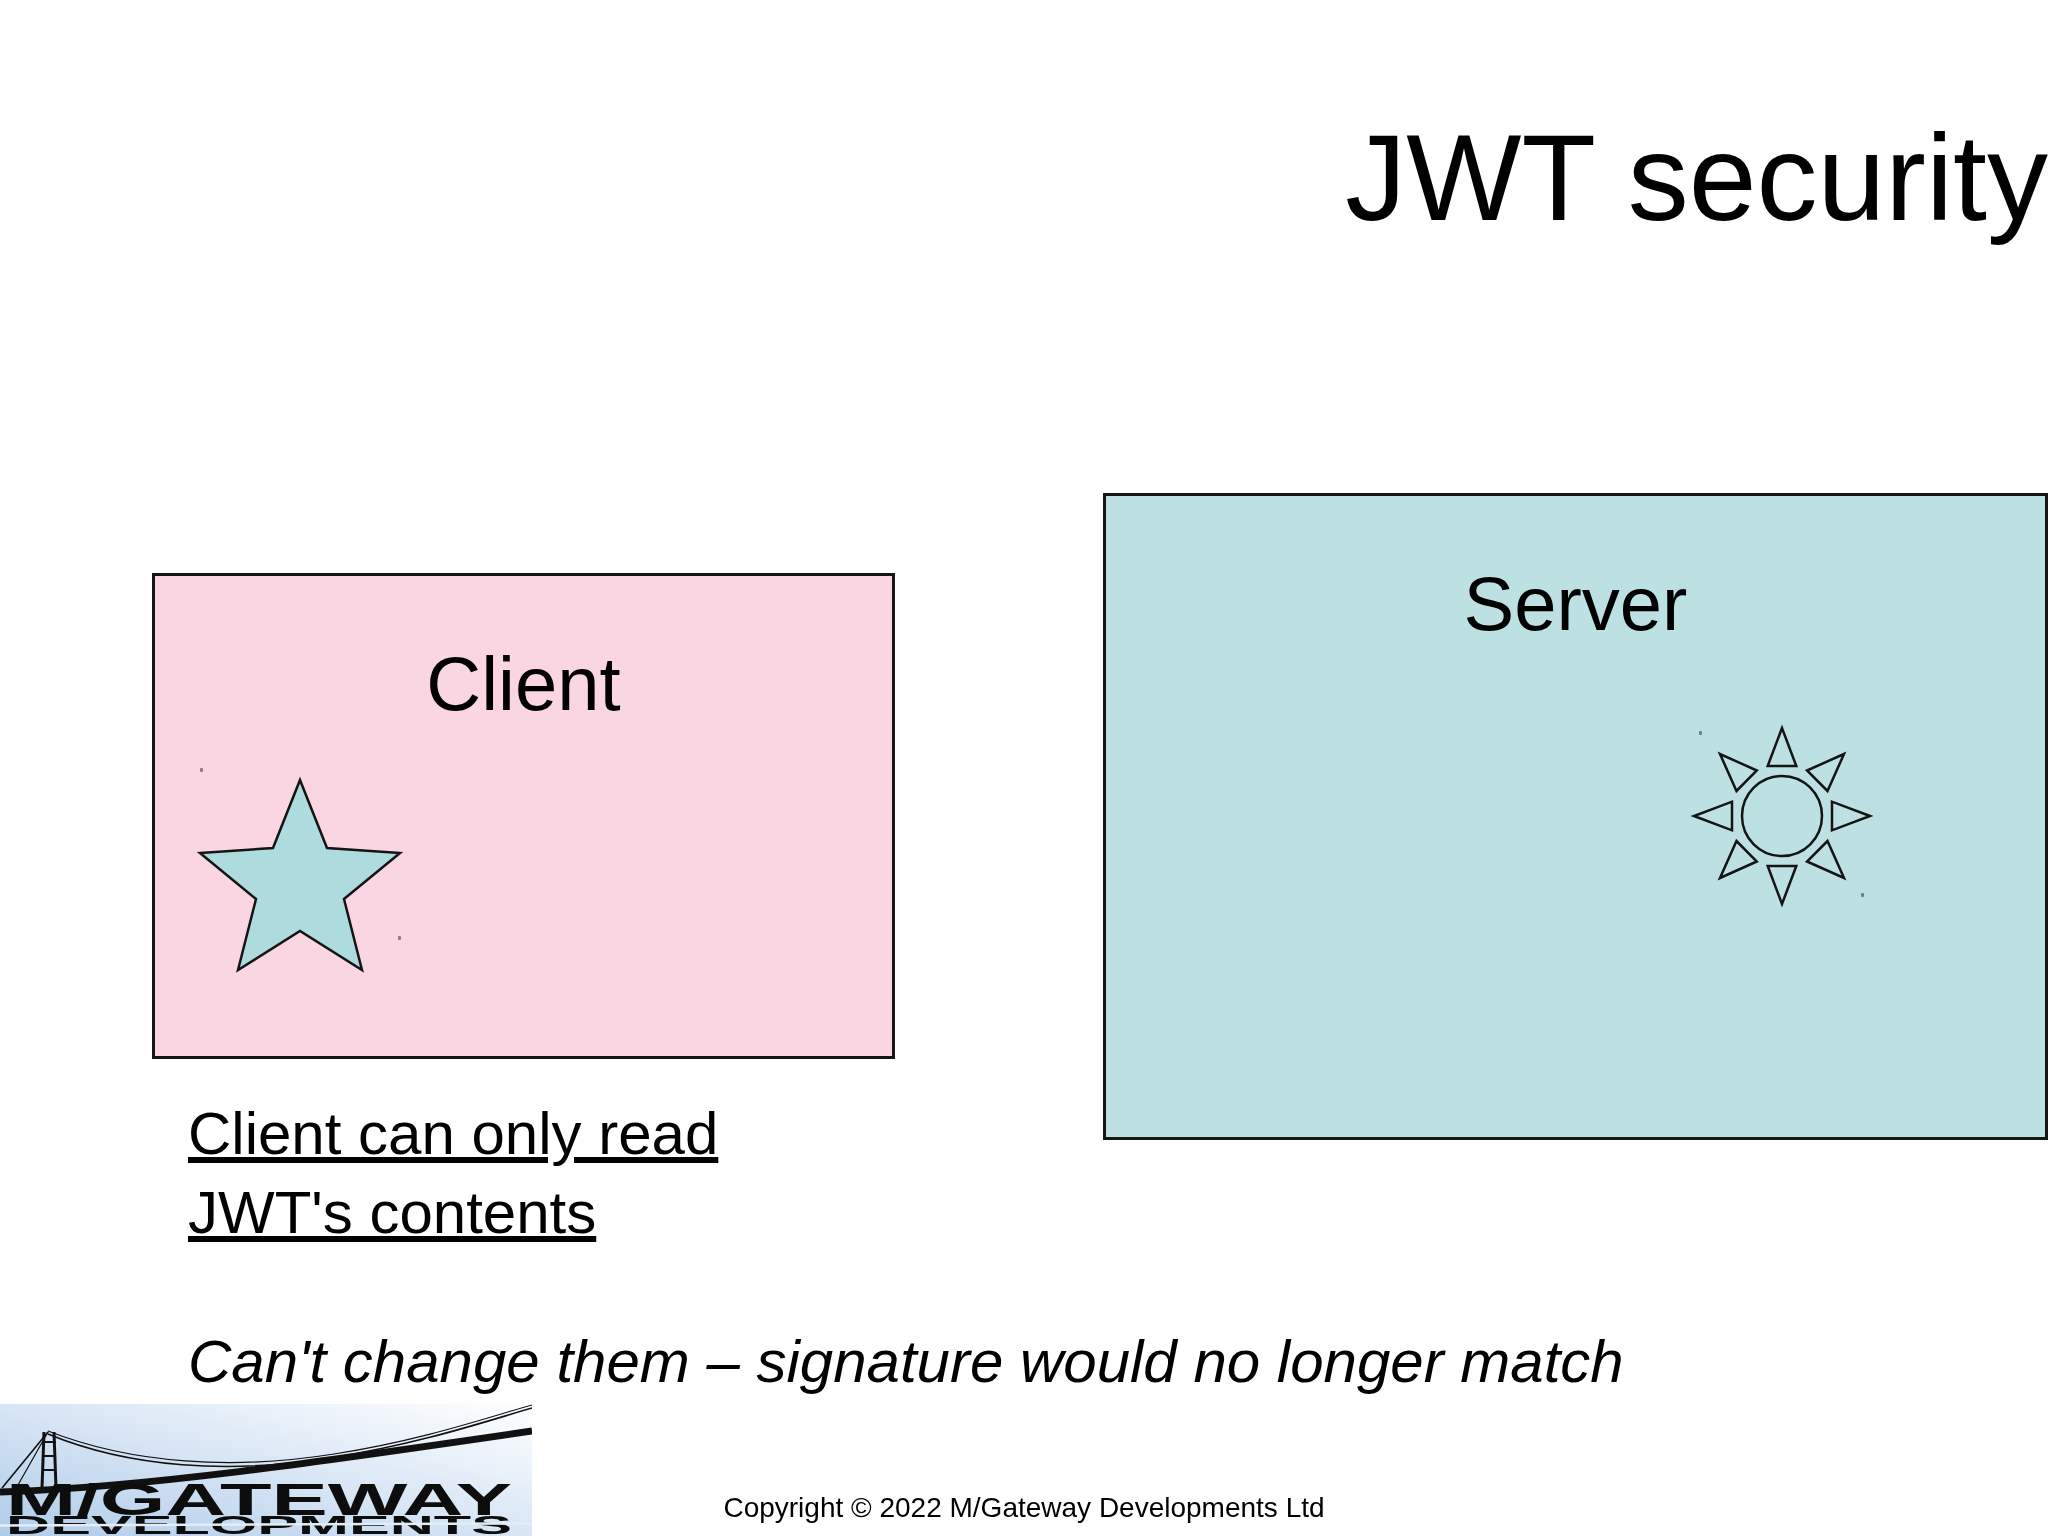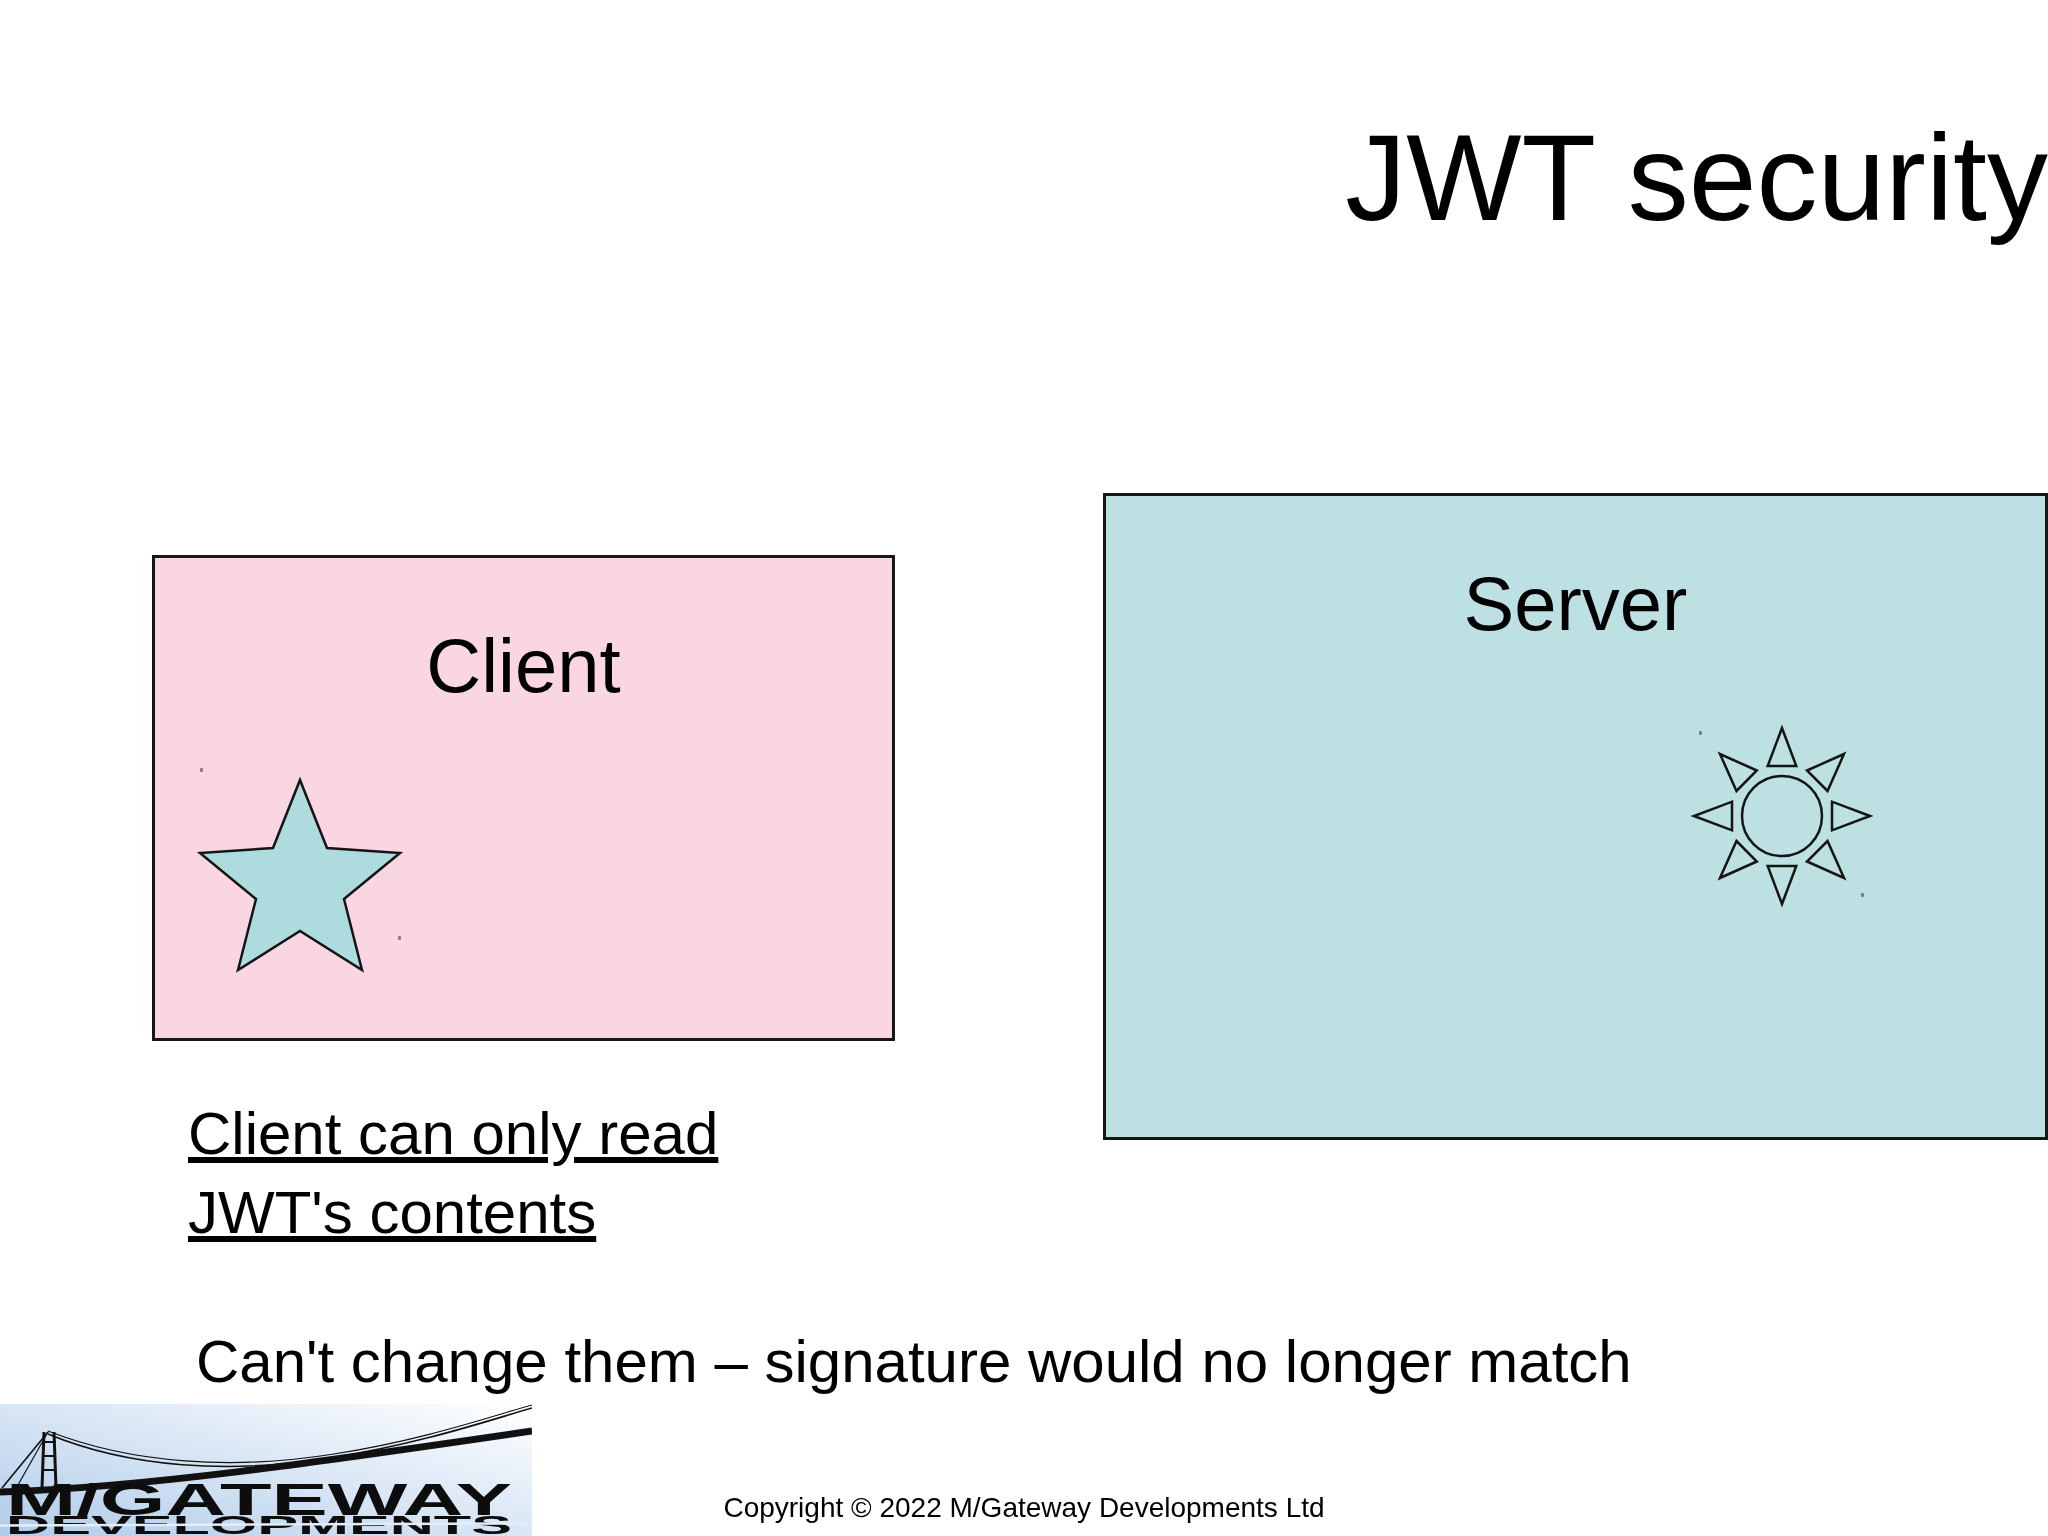--- a/index.html
+++ b/index.html
@@ -11,38 +11,38 @@
   }
   .title{
     position:absolute;top:108px;left:0;width:2048px;
     text-align:right;font-size:122px;line-height:1.15;
     color:#000;white-space:nowrap;
   }
   .box{
     position:absolute;border:3px solid #161616;box-sizing:border-box;
   }
   .box-client{
-    left:152px;top:555px;width:743px;height:486px;
+    left:152px;top:573px;width:743px;height:486px;
     background:#fad6e2;
   }
   .box-server{
     left:1103px;top:493px;width:945px;height:647px;
     background:#bde1e3;
   }
   .box-label{
     width:100%;text-align:center;font-size:76px;line-height:1.1;
     padding-top:66px;color:#000;
   }
   .shape-svg{position:absolute;}
   .caption{
     position:absolute;font-size:60px;line-height:1.32;color:#000;
     white-space:pre-line;
   }
   .caption-client{left:188px;top:1094px;text-decoration:underline;}
-  .caption-note{left:196px;top:1322px;white-space:nowrap;}
+  .caption-note{left:188px;top:1322px;white-space:nowrap;font-style:italic;}
   .footer-copyright{
     position:absolute;left:0;top:1492px;width:2048px;text-align:center;
     font-size:28px;color:#000;
   }
   .logo{
     position:absolute;left:0;top:1404px;width:532px;height:132px;
   }
   .speck{
     position:absolute;width:3px;height:4px;background:#333;opacity:.55;
     border-radius:1px;

